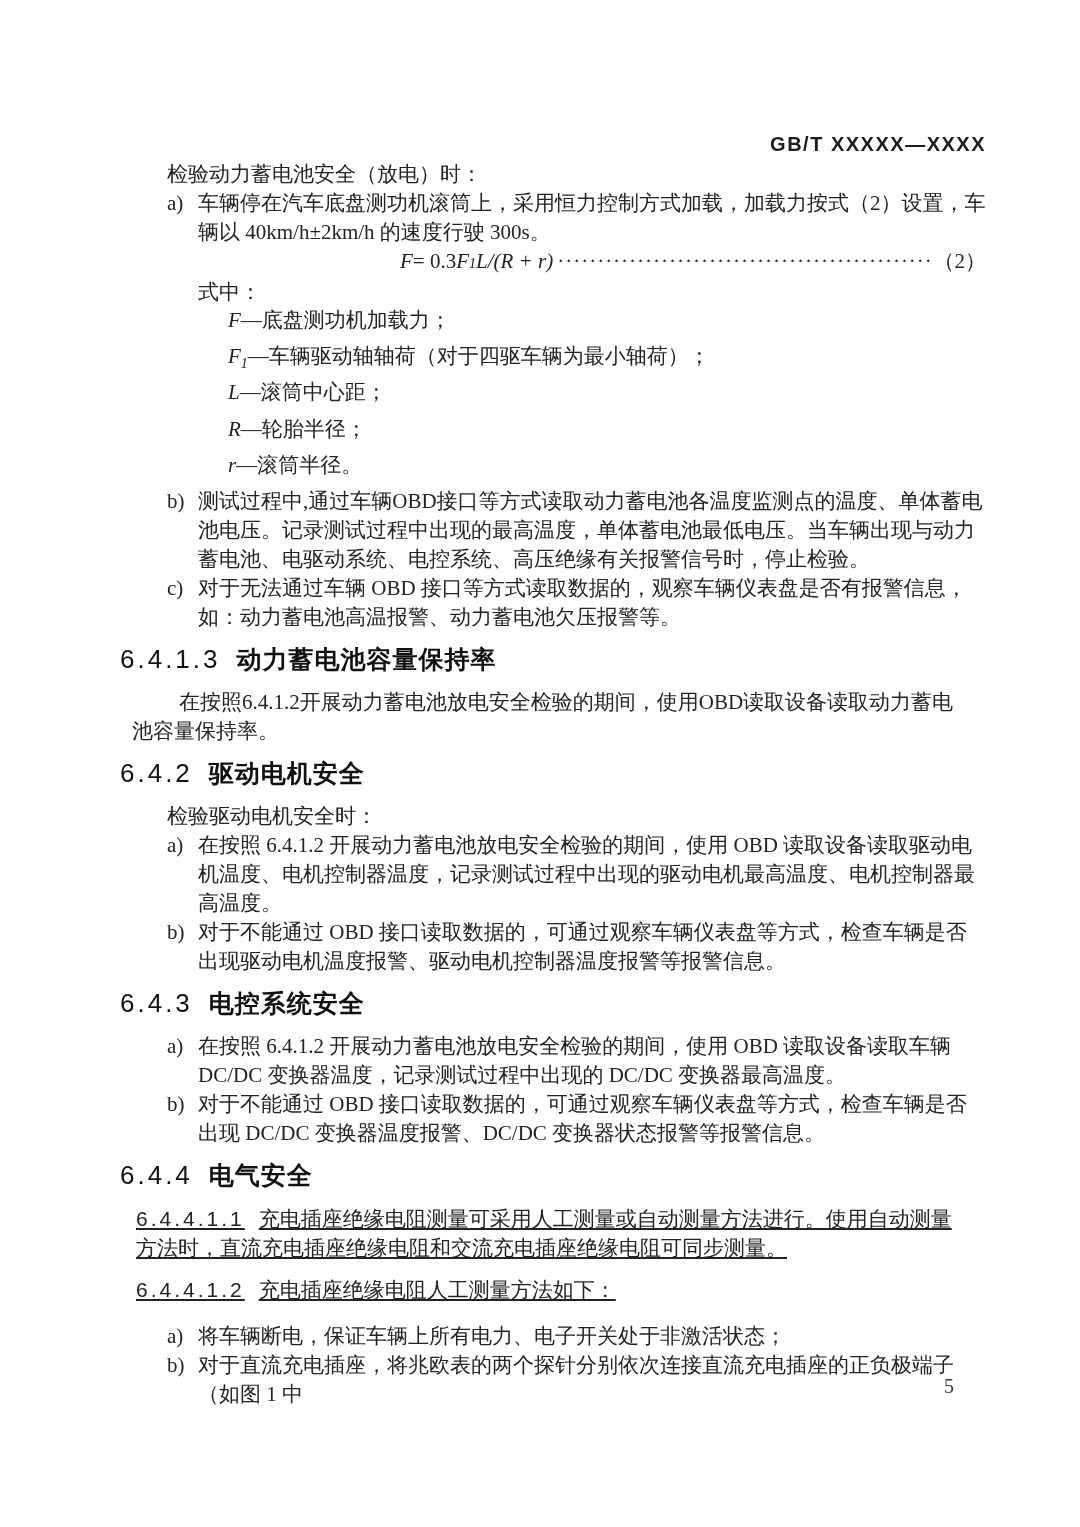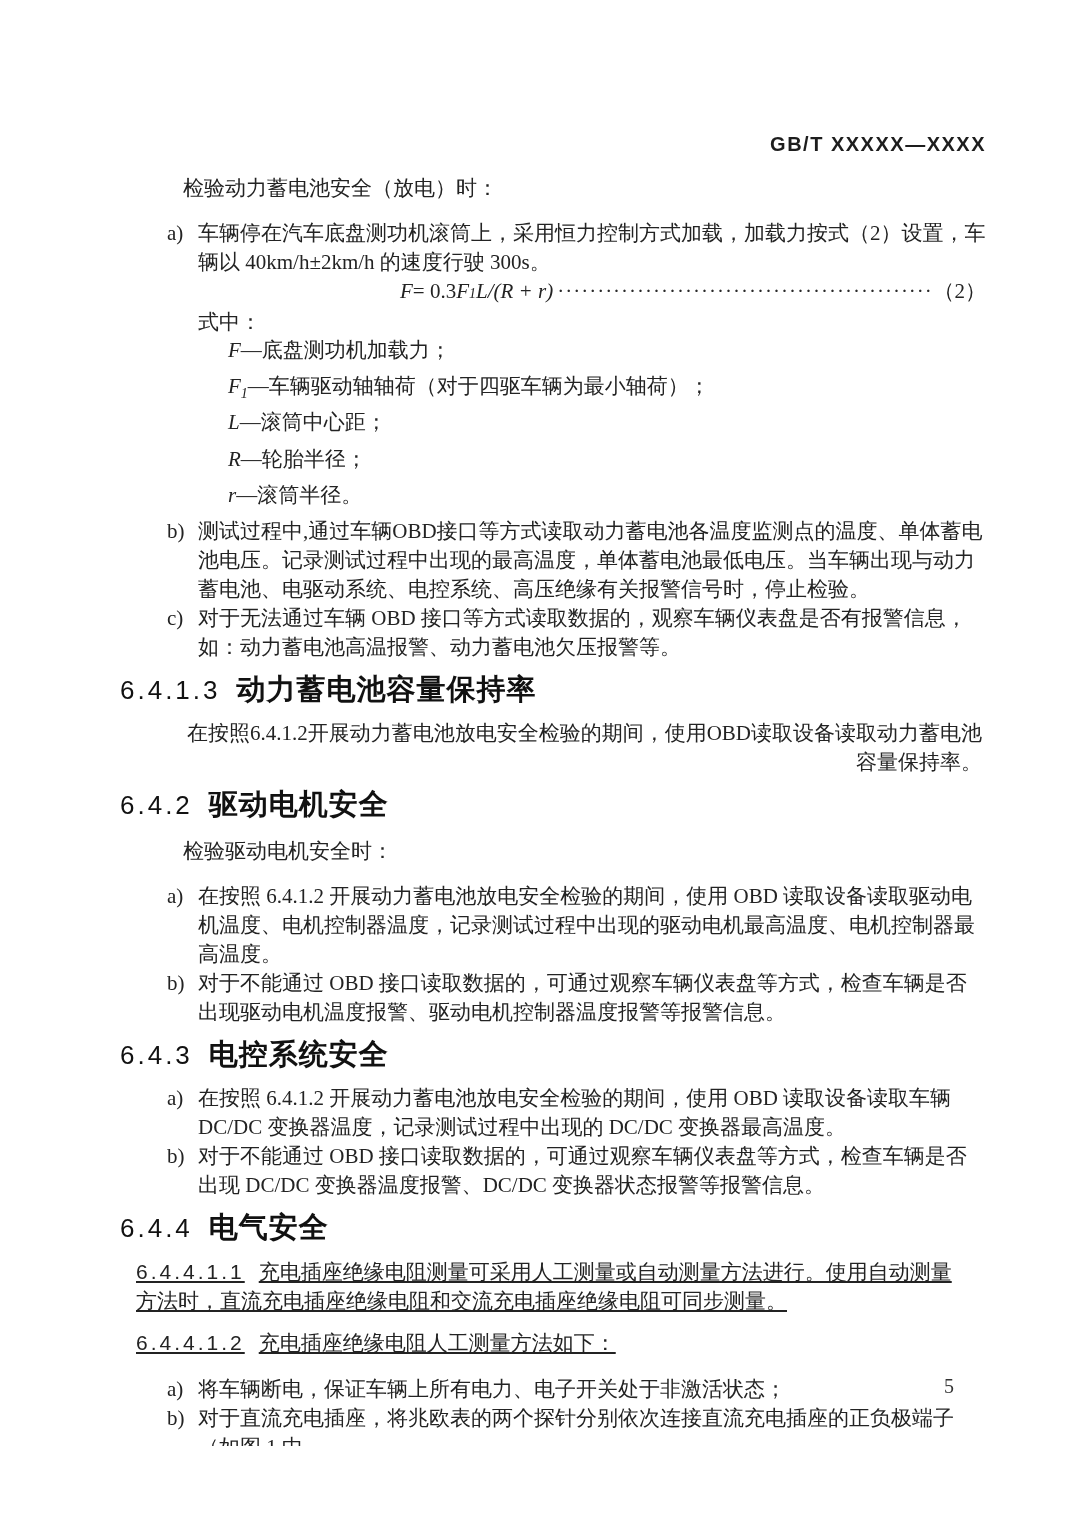--- a/index.html
+++ b/index.html
@@ -23,21 +23,21 @@
     text-align: right;
     font-family: "Liberation Sans", "DejaVu Sans", sans-serif;
     font-weight: 600;
     font-size: 20px;
     letter-spacing: 1.5px;
     line-height: 27px;
     color: #1d1d1d;
     margin: 0 0 2px 0;
   }
   .lead {
-    margin: 16px;
+    margin: 0;
     line-height: 29px;
     text-indent: 47px;
   }
   .alpha-item {
     display: flex;
     margin: 0;
     line-height: 29px;
   }
   .alpha-item .label {
     flex: 0 0 31px;
@@ -70,26 +70,25 @@
     margin: 13px 0;
     line-height: 29px;
     color: #111111;
   }
   .sec-head .num {
     font-weight: 500;
     letter-spacing: 3px;
     margin-right: 16px;
     font-size: 26px;
   }
-  .sec-head .title { font-weight: 700; font-size: 29px; letter-spacing: 1px; }
+  .sec-head .title { font-weight: 700; font-size: 25px; letter-spacing: 1px; }
   .body-para {
-    margin: 13px 4px;
+    margin: 13px 12px;
     line-height: 29px;
     text-indent: 47px;
-    text-align: right;
   }
   .clause-para {
     margin: 12px 16px;
     line-height: 29px;
     text-decoration: underline;
   }
   .clause-para .num {
     font-family: "Liberation Sans", "DejaVu Sans", sans-serif;
     letter-spacing: 3px;
     margin-right: 14px;

